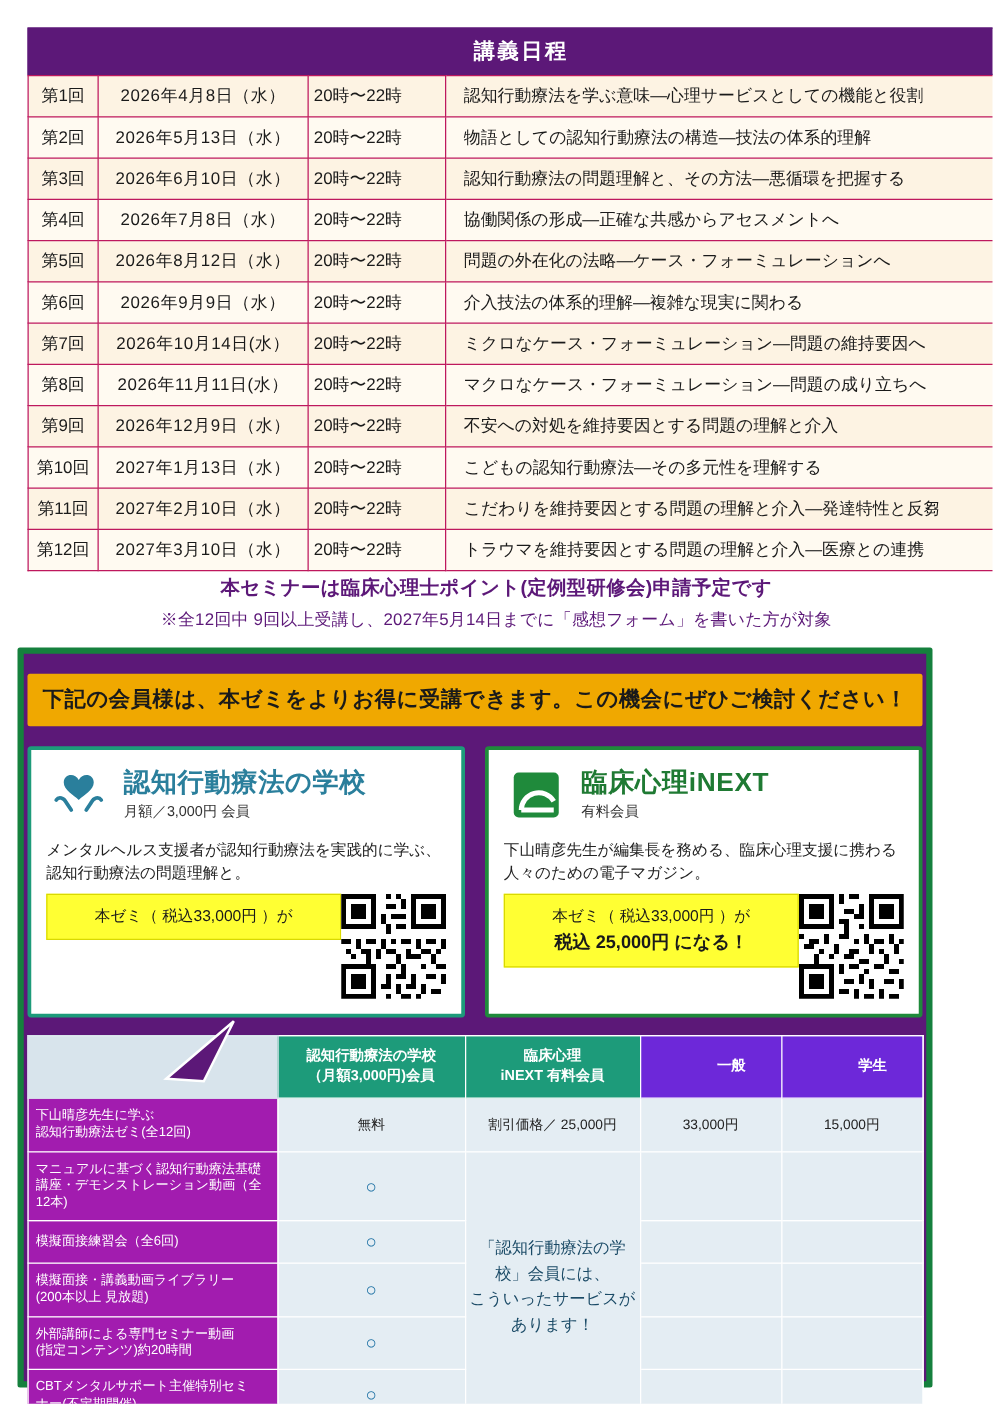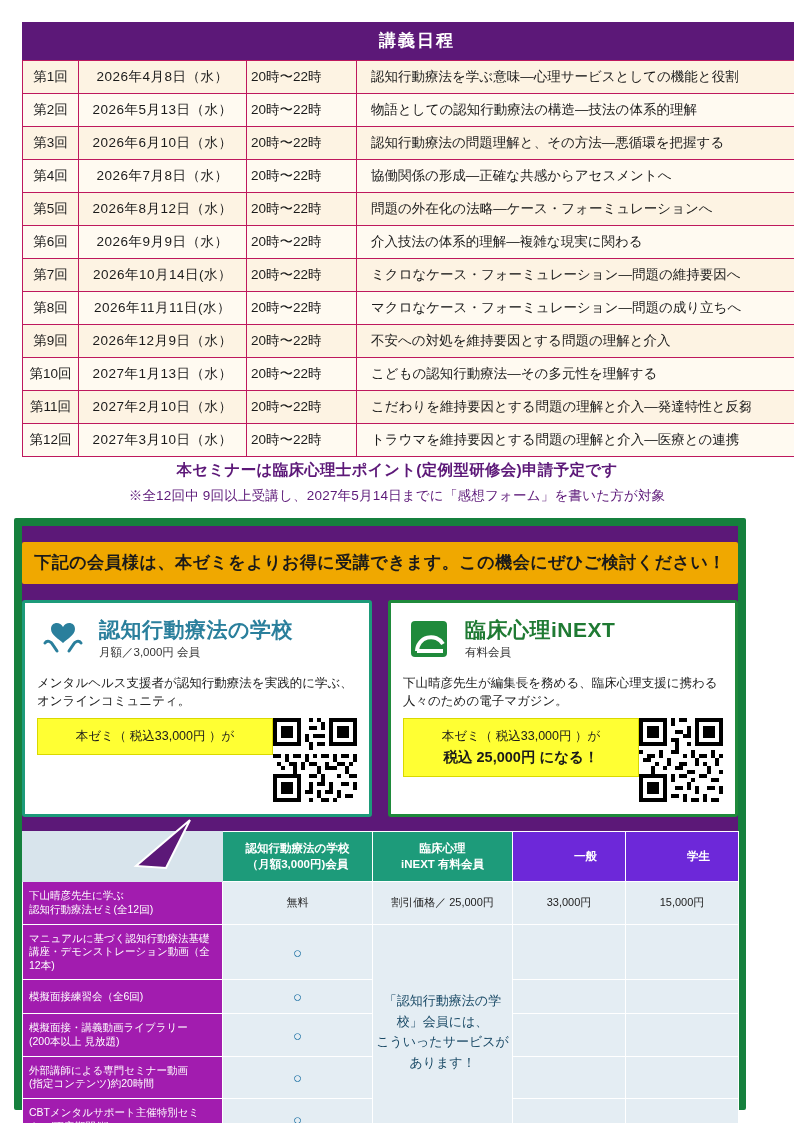--- a/index.html
+++ b/index.html
@@ -67,21 +67,21 @@
     letter-spacing: 0.2px;
   }
 
   
   .promo {
     position: absolute;
     left: 14px; top: 518px;
     width: 732px;
     height: 592px;
     background: #5c1878;
-    border: 8px solid #15803d;
+    border: 5px solid #15803d;
     border-radius: 2px;
   }
   .promo-head {
     width: 716px;
     margin: 16px auto 0;
     background: #f0a800;
     color: #1a1a1a;
     font-weight: bold;
     font-size: 17px;
     text-align: center;
@@ -315,21 +315,21 @@
             <svg viewBox="0 0 52 52" width="52" height="52">
               <path d="M26 14c-3-6-12-5-12 2 0 6 8 10 12 14 4-4 12-8 12-14 0-7-9-8-12-2z" fill="#2a7f9c"></path>
               <path d="M8 30c2-3 6-2 8 2l4 6M44 30c-2-3-6-2-8 2l-4 6" stroke="#2a7f9c" stroke-width="3" fill="none" stroke-linecap="round"></path>
             </svg>
           </span>
           <div class="card-titles">
             <div class="ctitle">認知行動療法の学校</div>
             <div class="csub">月額／3,000円 会員</div>
           </div>
         </div>
-        <div class="card-desc">メンタルヘルス支援者が認知行動療法を実践的に学ぶ、オンラインコミュニティ。</div>
+        <div class="card-desc">メンタルヘルス支援者が認知行動療法を実践的に学ぶ、認知行動療法の問題理解と。</div>
         <div class="card-bottom">
           <div class="price-box">
             <span>本ゼミ（ 税込33,000円 ）が</span>
           </div>
           <span class="qr">
             <svg viewBox="0 0 21 21" width="84" height="84" shape-rendering="crispEdges">
               <rect width="21" height="21" fill="#fff"></rect>
               <g fill="#000">
                 <rect x="0" y="0" width="7" height="7"></rect>
                   <rect x="1" y="1" width="5" height="5" fill="#fff"></rect>

